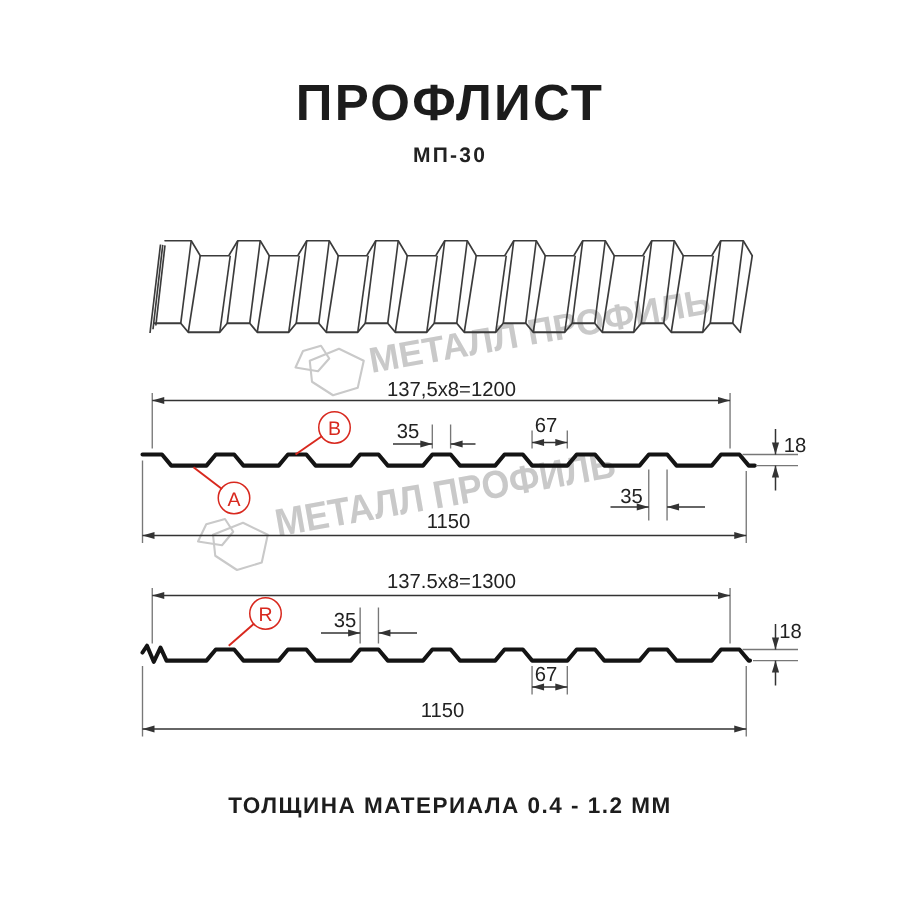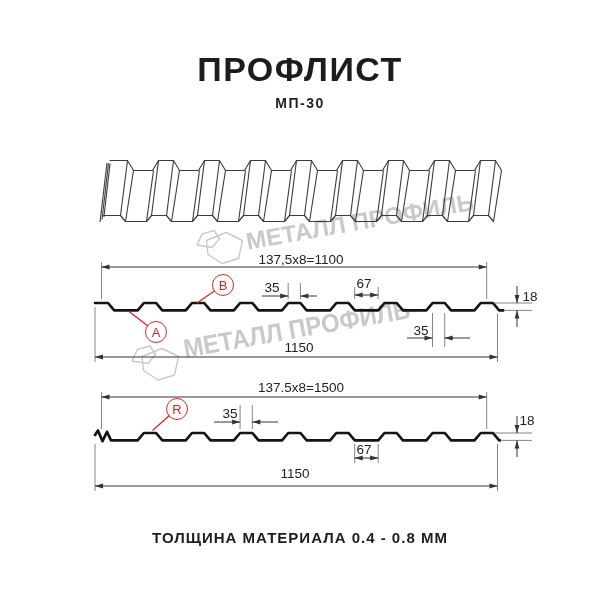--- a/index.html
+++ b/index.html
@@ -153,31 +153,31 @@
         <line x1="495" y1="433" x2="532" y2="433" stroke="#777" stroke-width="0.9"></line>
         <line x1="502" y1="440.4" x2="532" y2="440.4" stroke="#777" stroke-width="0.9"></line>
         <line x1="517" y1="416" x2="517" y2="433" stroke="#333" stroke-width="1"></line>
         <path d="M0,0 L-8,-2.4 L-8,2.4 Z" fill="#333" transform="translate(517,433) rotate(90)"></path>
         <line x1="517" y1="457" x2="517" y2="440.4" stroke="#333" stroke-width="1"></line>
         <path d="M0,0 L-8,-2.4 L-8,2.4 Z" fill="#333" transform="translate(517,440.4) rotate(270)"></path>
         <line x1="169.5" y1="415.6" x2="152.5" y2="430.5" stroke="#d8281e" stroke-width="1.3"></line>
       </g>
   </svg>
 
-  <div class="t txt" style="left:301px;top:253px;">137,5x8=1100</div>
+  <div class="t txt" style="left:301px;top:253px;">137,5x8=1200</div>
   <div class="t txt" style="left:272px;top:281px;">35</div>
   <div class="t txt" style="left:364px;top:277px;">67</div>
   <div class="t txt" style="left:530px;top:290px;">18</div>
   <div class="t txt" style="left:421px;top:324px;">35</div>
   <div class="t txt" style="left:299px;top:341px;">1150</div>
 
-  <div class="t txt" style="left:301px;top:381px;">137.5x8=1500</div>
+  <div class="t txt" style="left:301px;top:381px;">137.5x8=1300</div>
   <div class="t txt" style="left:230px;top:407px;">35</div>
   <div class="t txt" style="left:364px;top:443px;">67</div>
   <div class="t txt" style="left:527px;top:414px;">18</div>
   <div class="t txt" style="left:295px;top:467px;">1150</div>
 
   <div class="badge" style="left:145px;top:321px;">A</div>
   <div class="badge" style="left:212px;top:274px;">B</div>
   <div class="badge" style="left:166px;top:398px;">R</div>
 
-  <div class="footer">ТОЛЩИНА МАТЕРИАЛА 0.4 - 0.8 ММ</div>
+  <div class="footer">ТОЛЩИНА МАТЕРИАЛА 0.4 - 1.2 ММ</div>
 </div>
 
 </body></html>

